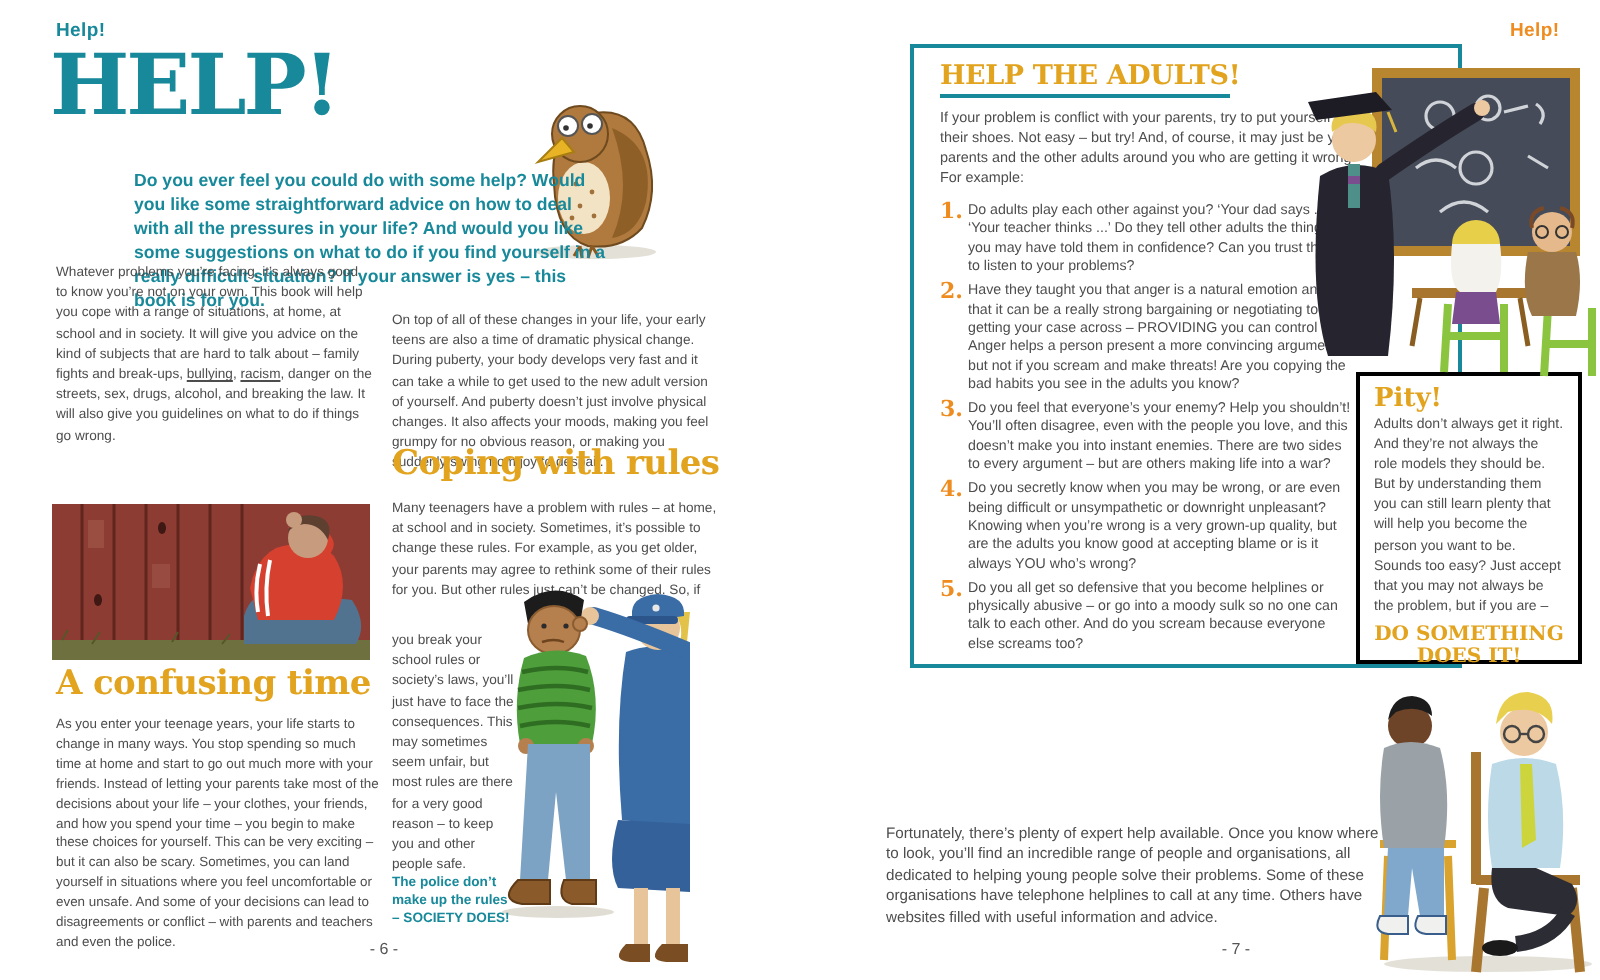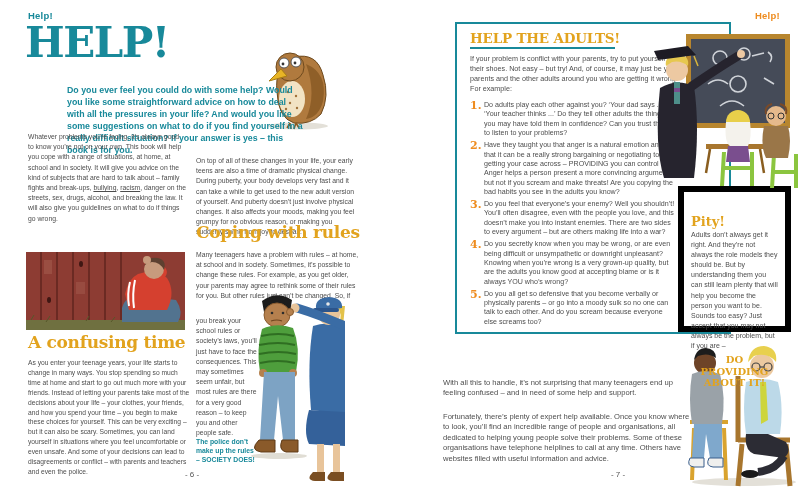--- a/index.html
+++ b/index.html
@@ -27,22 +27,22 @@
   .hbox-inner{position:absolute;left:13px;top:7px;width:212px;}
   .hbox-head{font-family:"DejaVu Serif",serif;font-weight:bold;font-size:13.5px;line-height:1.05;
              color:#e2a31e;margin:0;letter-spacing:-.2px;}
   .head-rule{width:145px;height:2px;background:#18899a;margin:2px 0 5px 0;}
   .hbox-intro{font-size:7.2px;line-height:10px;margin:0 0 7px 0;color:#4d4d4d;width:212px;}
   .q-item{display:flex;margin-bottom:3px;width:206px;}
   .q-num{flex:0 0 14px;font-family:"DejaVu Serif",serif;font-weight:bold;font-size:11px;
          color:#ee8c1f;line-height:9.5px;}
   .q-txt{flex:1;font-size:7.1px;line-height:9.3px;color:#4d4d4d;}
   
-  .pity{position:absolute;left:678px;top:186px;width:113px;height:146px;border:6px solid #000000;
-        background:#fff;box-sizing:border-box;padding:23px 7px;z-index:2;}
+  .pity{position:absolute;left:678px;top:186px;width:113px;height:146px;border:2px solid #000000;
+        background:#fff;box-sizing:border-box;padding:5px 7px;z-index:2;}
   .pity-head{font-family:"DejaVu Serif",serif;font-weight:bold;font-size:13px;color:#e2a31e;
              margin:0 0 2px 0;line-height:1;}
   .pity-body{font-size:7px;line-height:10.1px;margin:0;color:#4d4d4d;}
   .pity-cta{font-family:"DejaVu Serif",serif;font-weight:bold;font-size:10px;line-height:11.5px;
             color:#e2a31e;text-align:center;margin:3px 0 0 0;}
   .find-head{font-family:"DejaVu Serif",serif;font-weight:bold;font-size:18px;line-height:1;
              color:#e2a31e;margin:0;letter-spacing:-.3px;}
   .find-txt{font-size:7.6px;line-height:10.4px;margin:0;color:#4d4d4d;}
   svg{display:block;}
 </style>
@@ -176,37 +176,37 @@
         <div class="q-item">
           <span class="q-num">1.</span>
           <span class="q-txt">Do adults play each other against you? ‘Your dad says ...’ ‘Your teacher thinks ...’ Do they tell other adults the things you may have told them in confidence? Can you trust them to listen to your problems?</span>
         </div>
         <div class="q-item">
           <span class="q-num">2.</span>
           <span class="q-txt">Have they taught you that anger is a natural emotion and that it can be a really strong bargaining or negotiating tool for getting your case across – PROVIDING you can control it? Anger helps a person present a more convincing argument – but not if you scream and make threats! Are you copying the bad habits you see in the adults you know?</span>
         </div>
         <div class="q-item">
           <span class="q-num">3.</span>
-          <span class="q-txt">Do you feel that everyone’s your enemy? Well you shouldn’t! You’ll often disagree, even with the people you love, and this doesn’t make you into instant enemies. There are two sides to every argument – but are others making life into a war?</span>
+          <span class="q-txt">Do you feel that everyone’s your enemy? Help you shouldn’t! You’ll often disagree, even with the people you love, and this doesn’t make you into instant enemies. There are two sides to every argument – but are others making life into a war?</span>
         </div>
         <div class="q-item">
           <span class="q-num">4.</span>
           <span class="q-txt">Do you secretly know when you may be wrong, or are even being difficult or unsympathetic or downright unpleasant? Knowing when you’re wrong is a very grown-up quality, but are the adults you know good at accepting blame or is it always YOU who’s wrong?</span>
         </div>
         <div class="q-item">
           <span class="q-num">5.</span>
-          <span class="q-txt">Do you all get so defensive that you become verbally or physically parents – or go into a moody sulk so no one can talk to each other. And do you scream because everyone else screams too?</span>
+          <span class="q-txt">Do you all get so defensive that you become helplines or physically abusive – or go into a moody sulk so no one can talk to each other. And do you scream because everyone else screams too?</span>
         </div>
       </div>
     </div>
 
     <div class="pity" style="left:278px;">
       <h3 class="pity-head">Pity!</h3>
       <p class="pity-body">Adults don’t always get it right. And they’re not always the role models they should be. But by understanding them you can still learn plenty that will help you become the person you want to be. Sounds too easy? Just accept that you may not always be the problem, but if you are –</p>
-      <p class="pity-cta">DO PROVIDING ABOUT IT!</p>
+      <p class="pity-cta">DO SOMETHING DOES IT!</p>
     </div>
 
     <div class="abs" style="left:248px;top:26px;z-index:3;">
       <svg width="150" height="186" viewBox="0 0 150 186">
         <rect x="38" y="8" width="104" height="94" fill="#b8862e"></rect>
         <rect x="43" y="13" width="94" height="84" fill="#454b58"></rect>
         <g stroke="#e9ecf0" stroke-width="1.6" fill="none" opacity=".85">
           <circle cx="72" cy="32" r="7"></circle>
             <circle cx="96" cy="28" r="6"></circle>
           <path d="M104,30 l12,-3 M60,58 q10,-8 20,0"></path>
@@ -233,21 +233,20 @@
         <path d="M78,96 Q76,116 82,120 L100,120 Q104,112 102,96 Z" fill="#f4f2ec"></path>
         <path d="M80,120 L78,136 L102,136 L100,120 Z" fill="#7a4e8e"></path>
         <circle cx="128" cy="90" r="10" fill="#e5b98c"></circle>
         <path d="M118,88 q-2,-8 6,-10 M138,88 q2,-8 -6,-10" stroke="#7a4a28" stroke-width="2" fill="none"></path>
         <circle cx="123" cy="90" r="3" fill="none" stroke="#333" stroke-width="1"></circle>
         <circle cx="133" cy="90" r="3" fill="none" stroke="#333" stroke-width="1"></circle>
         <path d="M116,100 Q112,120 118,132 L140,132 Q144,114 140,100 Z" fill="#9a7648"></path>
       </svg>
     </div>
 
-    <p class="abs find-txt" style="left:43px;top:378px;width:252px;">With all this to handle, it’s not surprising that many teenagers end up feeling confused – and in need of some help and support.</p>
     <p class="abs find-txt" style="left:43px;top:412px;width:252px;">Fortunately, there’s plenty of expert help available. Once you know where to look, you’ll find an incredible range of people and organisations, all dedicated to helping young people solve their problems. Some of these organisations have telephone helplines to call at any time. Others have websites filled with useful information and advice.</p>
 
     <div class="abs" style="left:288px;top:338px;">
       <svg width="112" height="150" viewBox="0 0 112 150">
         <ellipse cx="56" cy="144" rx="52" ry="4" fill="#e3e0d8"></ellipse>
 
         <path d="M2,84 l38,0 M6,90 l-2,52 M36,90 l2,52" stroke="#d9a32e" stroke-width="4" fill="none"></path>
         <circle cx="17" cy="25" r="11" fill="#6e4428"></circle>
         <path d="M6,22 Q8,10 18,10 Q28,11 28,20 Q20,14 10,18 Z" fill="#1c1c1c"></path>
         <path d="M4,36 Q0,60 4,86 L34,86 Q38,58 32,36 Q17,30 4,36 Z" fill="#9aa2a8"></path>

